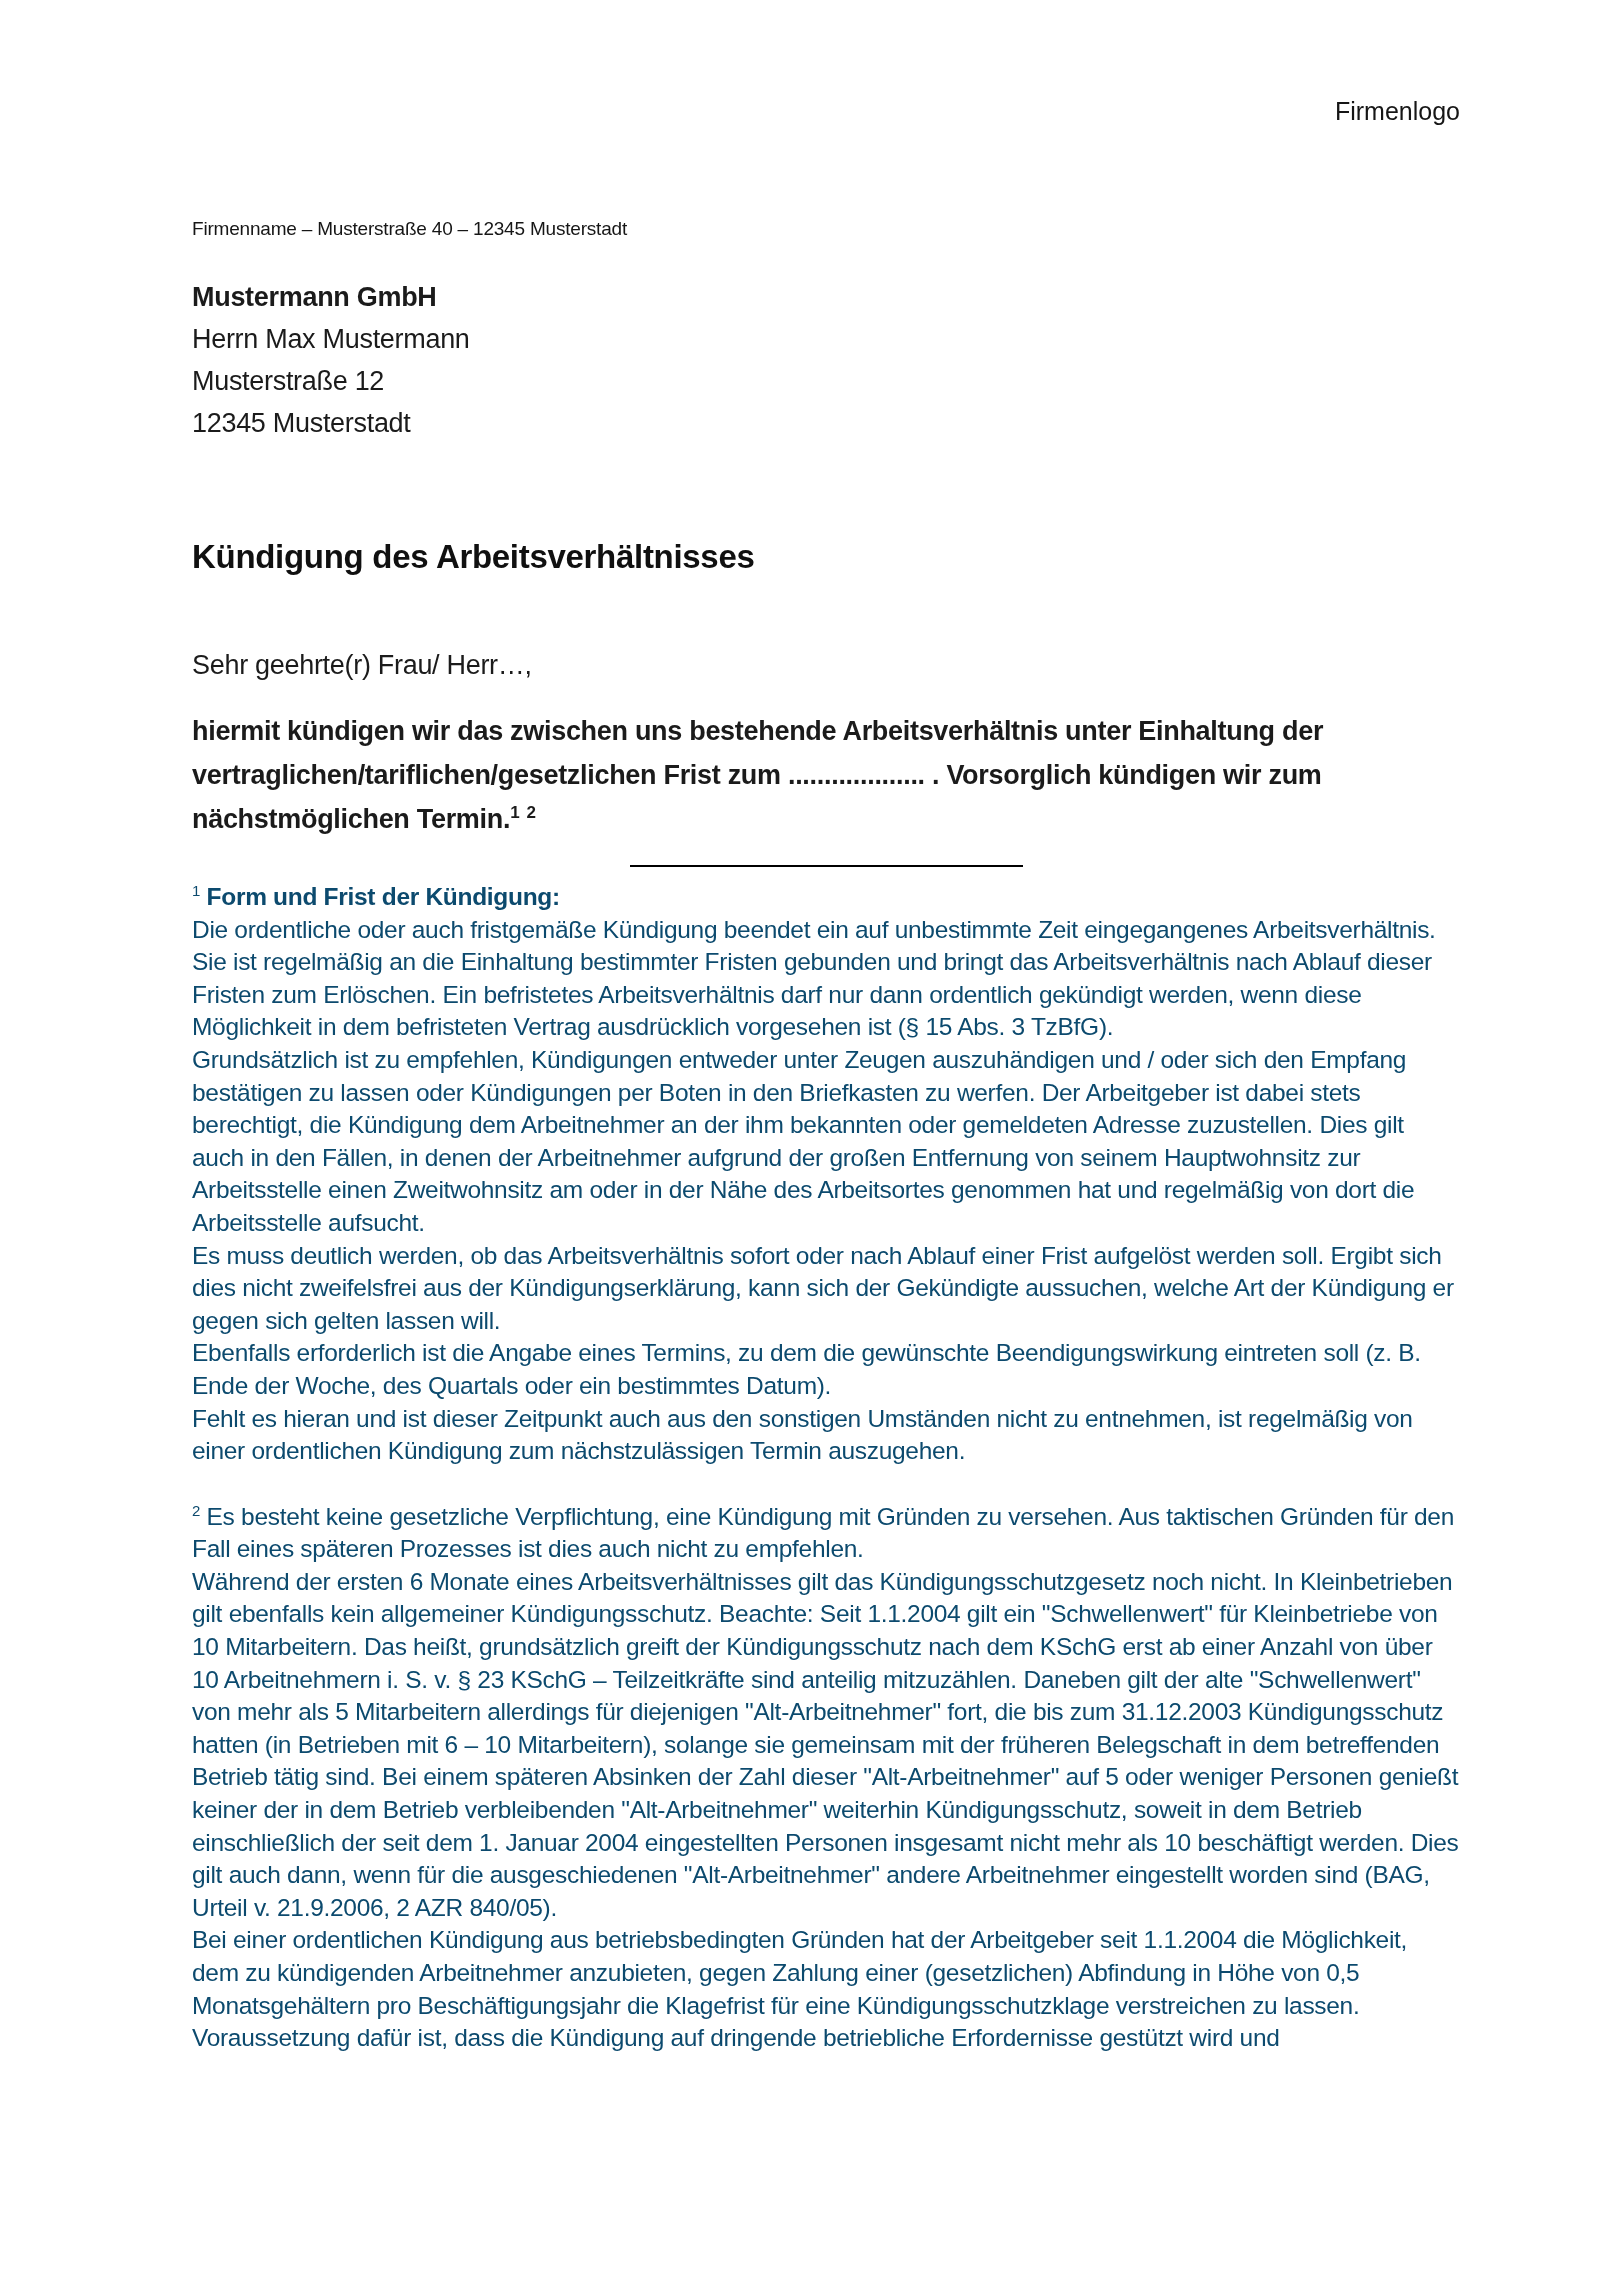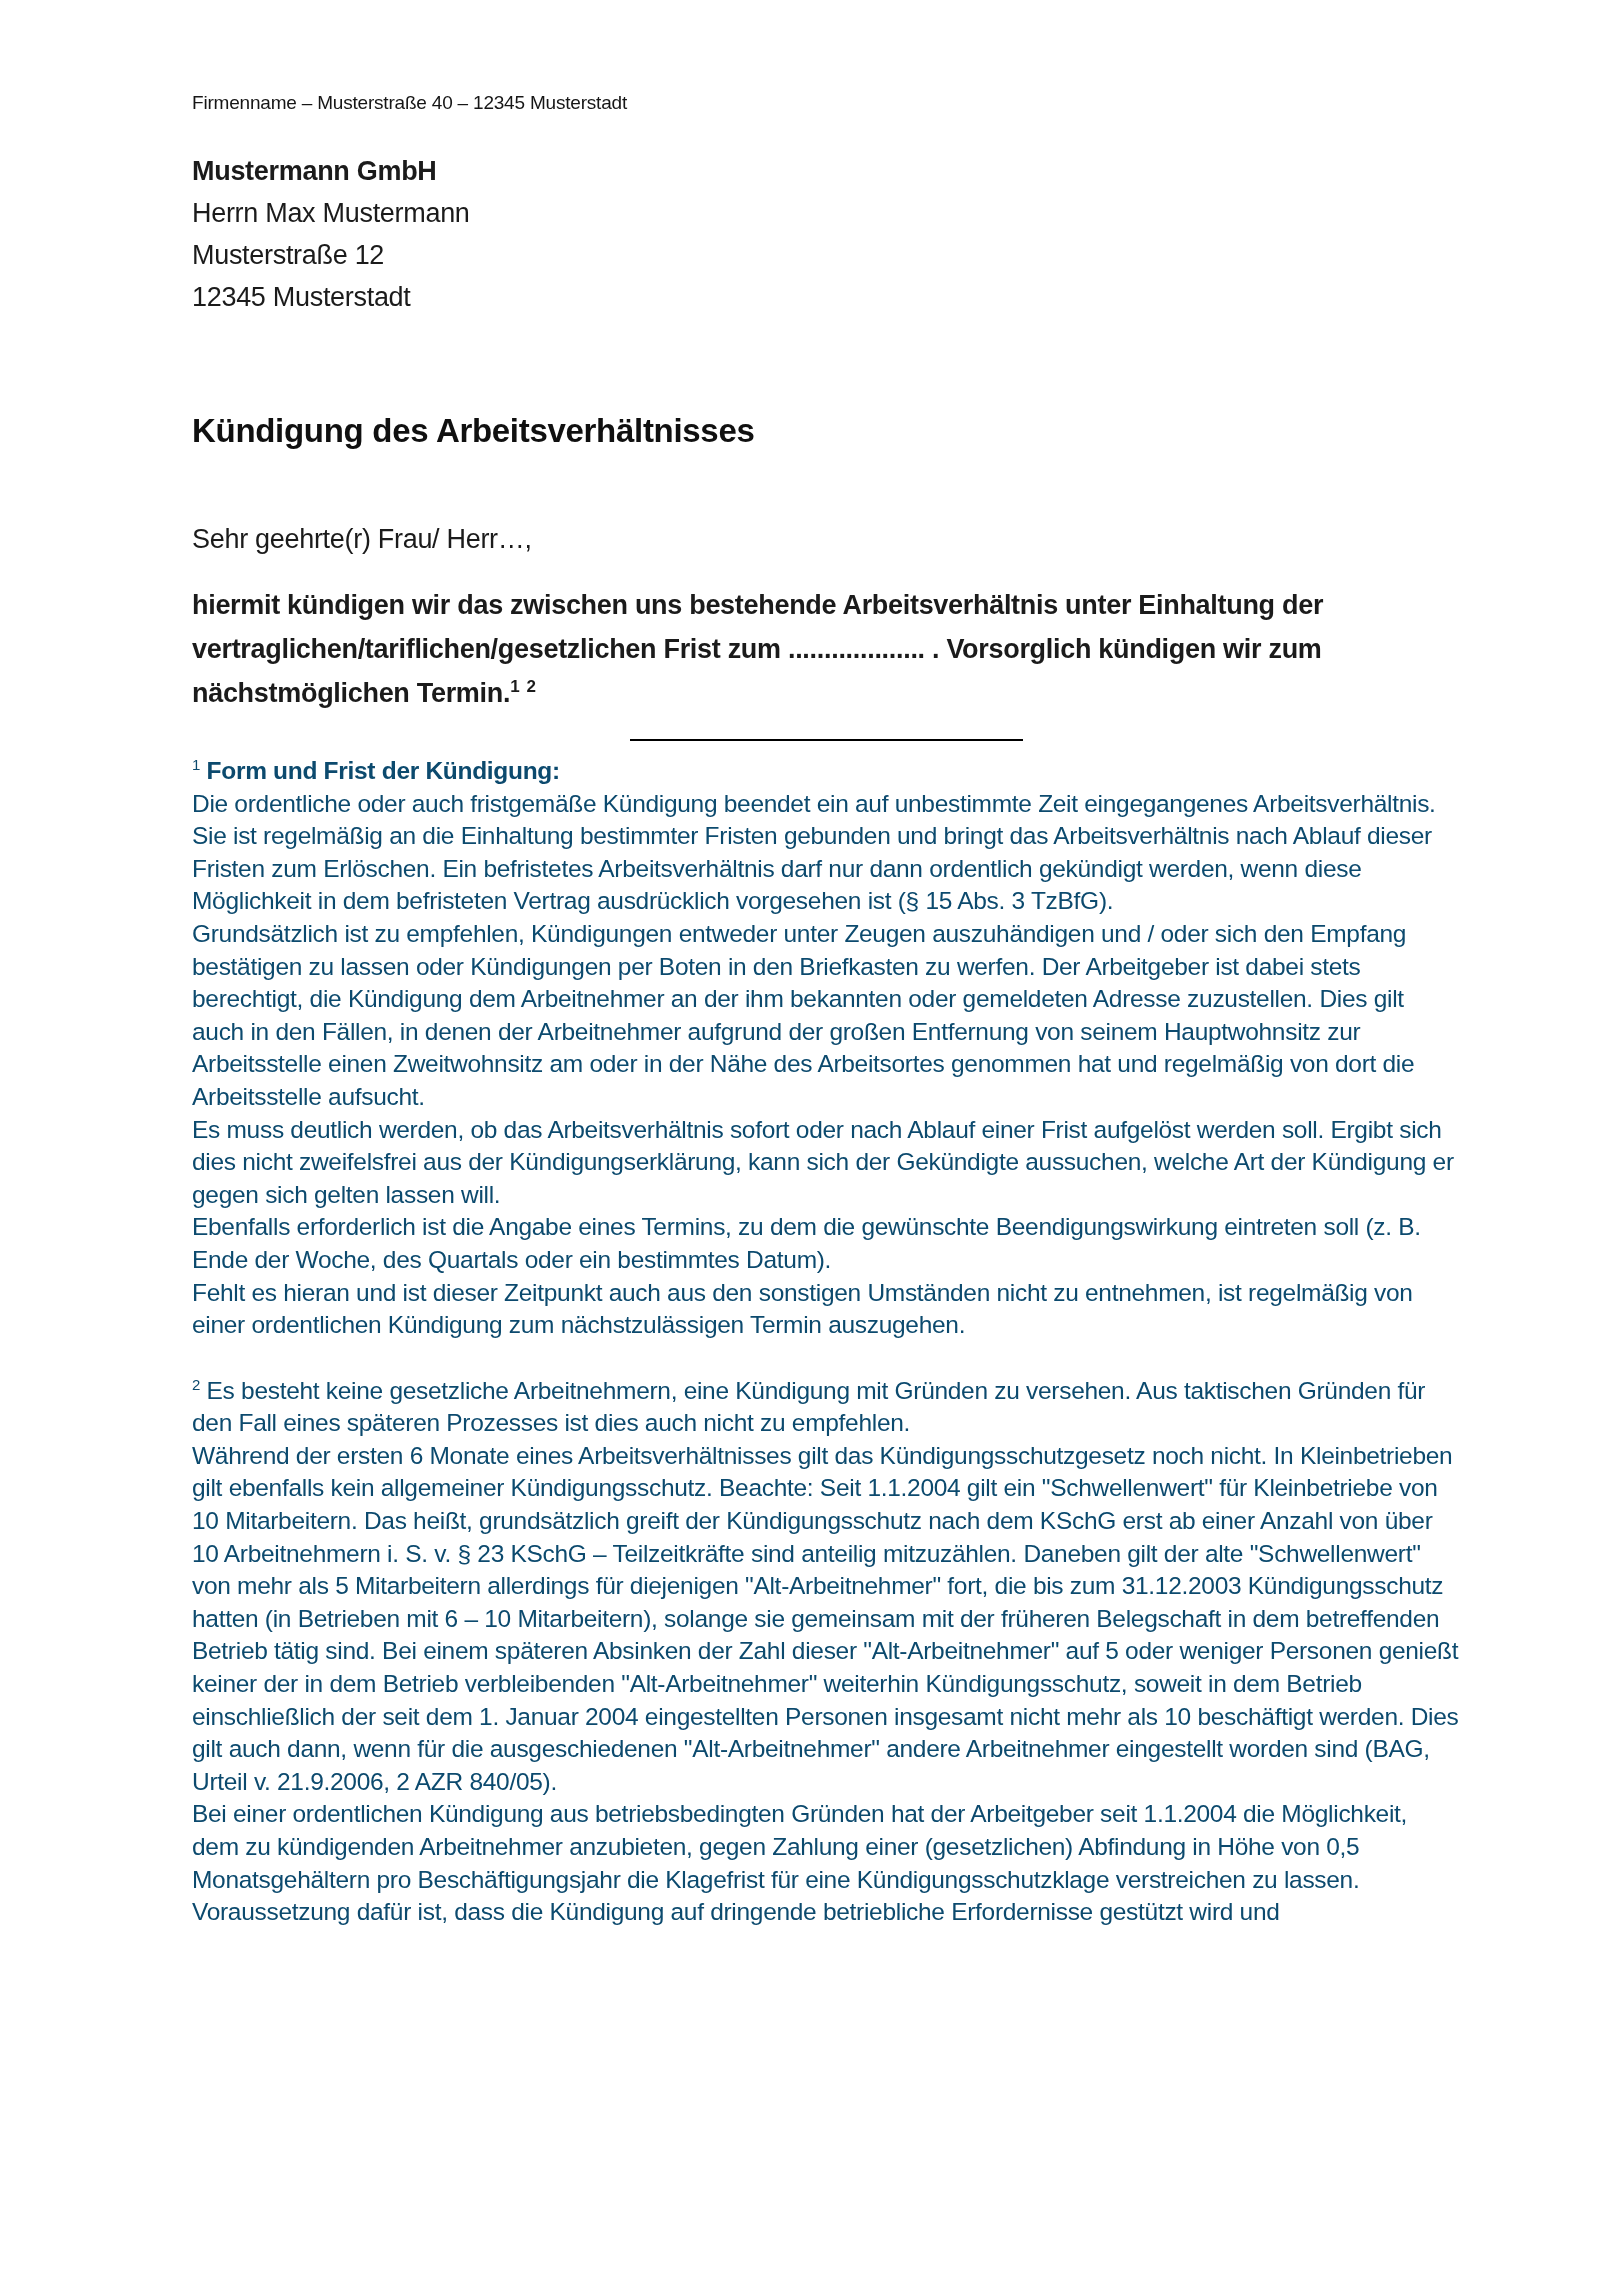--- a/index.html
+++ b/index.html
@@ -92,20 +92,21 @@
   }
   .fn-par {
     margin: 0;
   }
 </style>
 </head>
 <body>
 
 <div class="page">
 
+  <div class="logo-line">Firmenlogo</div>
 
   <div class="sender-line">Firmenname – Musterstraße 40 – 12345 Musterstadt</div>
 
   <div class="recipient">
     <div class="company">Mustermann GmbH</div>
     <div>Herrn Max Mustermann</div>
     <div>Musterstraße 12</div>
     <div>12345 Musterstadt</div>
   </div>
 
@@ -129,21 +130,21 @@
           <div class="fn-par">Die ordentliche oder auch fristgemäße Kündigung beendet ein auf unbestimmte Zeit eingegangenes Arbeitsverhältnis. Sie ist regelmäßig an die Einhaltung bestimmter Fristen gebunden und bringt das Arbeitsverhältnis nach Ablauf dieser Fristen zum Erlöschen. Ein befristetes Arbeitsverhältnis darf nur dann ordentlich gekündigt werden, wenn diese Möglichkeit in dem befristeten Vertrag ausdrücklich vorgesehen ist (§ 15 Abs. 3 TzBfG).</div>
           <div class="fn-par">Grundsätzlich ist zu empfehlen, Kündigungen entweder unter Zeugen auszuhändigen und / oder sich den Empfang bestätigen zu lassen oder Kündigungen per Boten in den Briefkasten zu werfen. Der Arbeitgeber ist dabei stets berechtigt, die Kündigung dem Arbeitnehmer an der ihm bekannten oder gemeldeten Adresse zuzustellen. Dies gilt auch in den Fällen, in denen der Arbeitnehmer aufgrund der großen Entfernung von seinem Hauptwohnsitz zur Arbeitsstelle einen Zweitwohnsitz am oder in der Nähe des Arbeitsortes genommen hat und regelmäßig von dort die Arbeitsstelle aufsucht.</div>
           <div class="fn-par">Es muss deutlich werden, ob das Arbeitsverhältnis sofort oder nach Ablauf einer Frist aufgelöst werden soll. Ergibt sich dies nicht zweifelsfrei aus der Kündigungserklärung, kann sich der Gekündigte aussuchen, welche Art der Kündigung er gegen sich gelten lassen will.</div>
           <div class="fn-par">Ebenfalls erforderlich ist die Angabe eines Termins, zu dem die gewünschte Beendigungswirkung eintreten soll (z. B. Ende der Woche, des Quartals oder ein bestimmtes Datum).</div>
           <div class="fn-par">Fehlt es hieran und ist dieser Zeitpunkt auch aus den sonstigen Umständen nicht zu entnehmen, ist regelmäßig von einer ordentlichen Kündigung zum nächstzulässigen Termin auszugehen.</div>
         </div>
     </div>
 
     <div class="footnote">
       <div class="fn-lead">
-        <sup>2</sup> <span>Es besteht keine gesetzliche Arbeitnehmern, eine Kündigung mit Gründen zu versehen. Aus taktischen Gründen für den Fall eines späteren Prozesses ist dies auch nicht zu empfehlen.</span>
+        <sup>2</sup> <span>Es besteht keine gesetzliche Verpflichtung, eine Kündigung mit Gründen zu versehen. Aus taktischen Gründen für den Fall eines späteren Prozesses ist dies auch nicht zu empfehlen.</span>
       </div>
       <div>
           <div class="fn-par">Während der ersten 6 Monate eines Arbeitsverhältnisses gilt das Kündigungsschutzgesetz noch nicht. In Kleinbetrieben gilt ebenfalls kein allgemeiner Kündigungsschutz. Beachte: Seit 1.1.2004 gilt ein "Schwellenwert" für Kleinbetriebe von 10 Mitarbeitern. Das heißt, grundsätzlich greift der Kündigungsschutz nach dem KSchG erst ab einer Anzahl von über 10 Arbeitnehmern i. S. v. § 23 KSchG – Teilzeitkräfte sind anteilig mitzuzählen. Daneben gilt der alte "Schwellenwert" von mehr als 5 Mitarbeitern allerdings für diejenigen "Alt-Arbeitnehmer" fort, die bis zum 31.12.2003 Kündigungsschutz hatten (in Betrieben mit 6 – 10 Mitarbeitern), solange sie gemeinsam mit der früheren Belegschaft in dem betreffenden Betrieb tätig sind. Bei einem späteren Absinken der Zahl dieser "Alt-Arbeitnehmer" auf 5 oder weniger Personen genießt keiner der in dem Betrieb verbleibenden "Alt-Arbeitnehmer" weiterhin Kündigungsschutz, soweit in dem Betrieb einschließlich der seit dem 1. Januar 2004 eingestellten Personen insgesamt nicht mehr als 10 beschäftigt werden. Dies gilt auch dann, wenn für die ausgeschiedenen "Alt-Arbeitnehmer" andere Arbeitnehmer eingestellt worden sind (BAG, Urteil v. 21.9.2006, 2 AZR 840/05).</div>
           <div class="fn-par">Bei einer ordentlichen Kündigung aus betriebsbedingten Gründen hat der Arbeitgeber seit 1.1.2004 die Möglichkeit, dem zu kündigenden Arbeitnehmer anzubieten, gegen Zahlung einer (gesetzlichen) Abfindung in Höhe von 0,5 Monatsgehältern pro Beschäftigungsjahr die Klagefrist für eine Kündigungsschutzklage verstreichen zu lassen. Voraussetzung dafür ist, dass die Kündigung auf dringende betriebliche Erfordernisse gestützt wird und</div>
         </div>
     </div>
 
   </div>
 
 </div>

